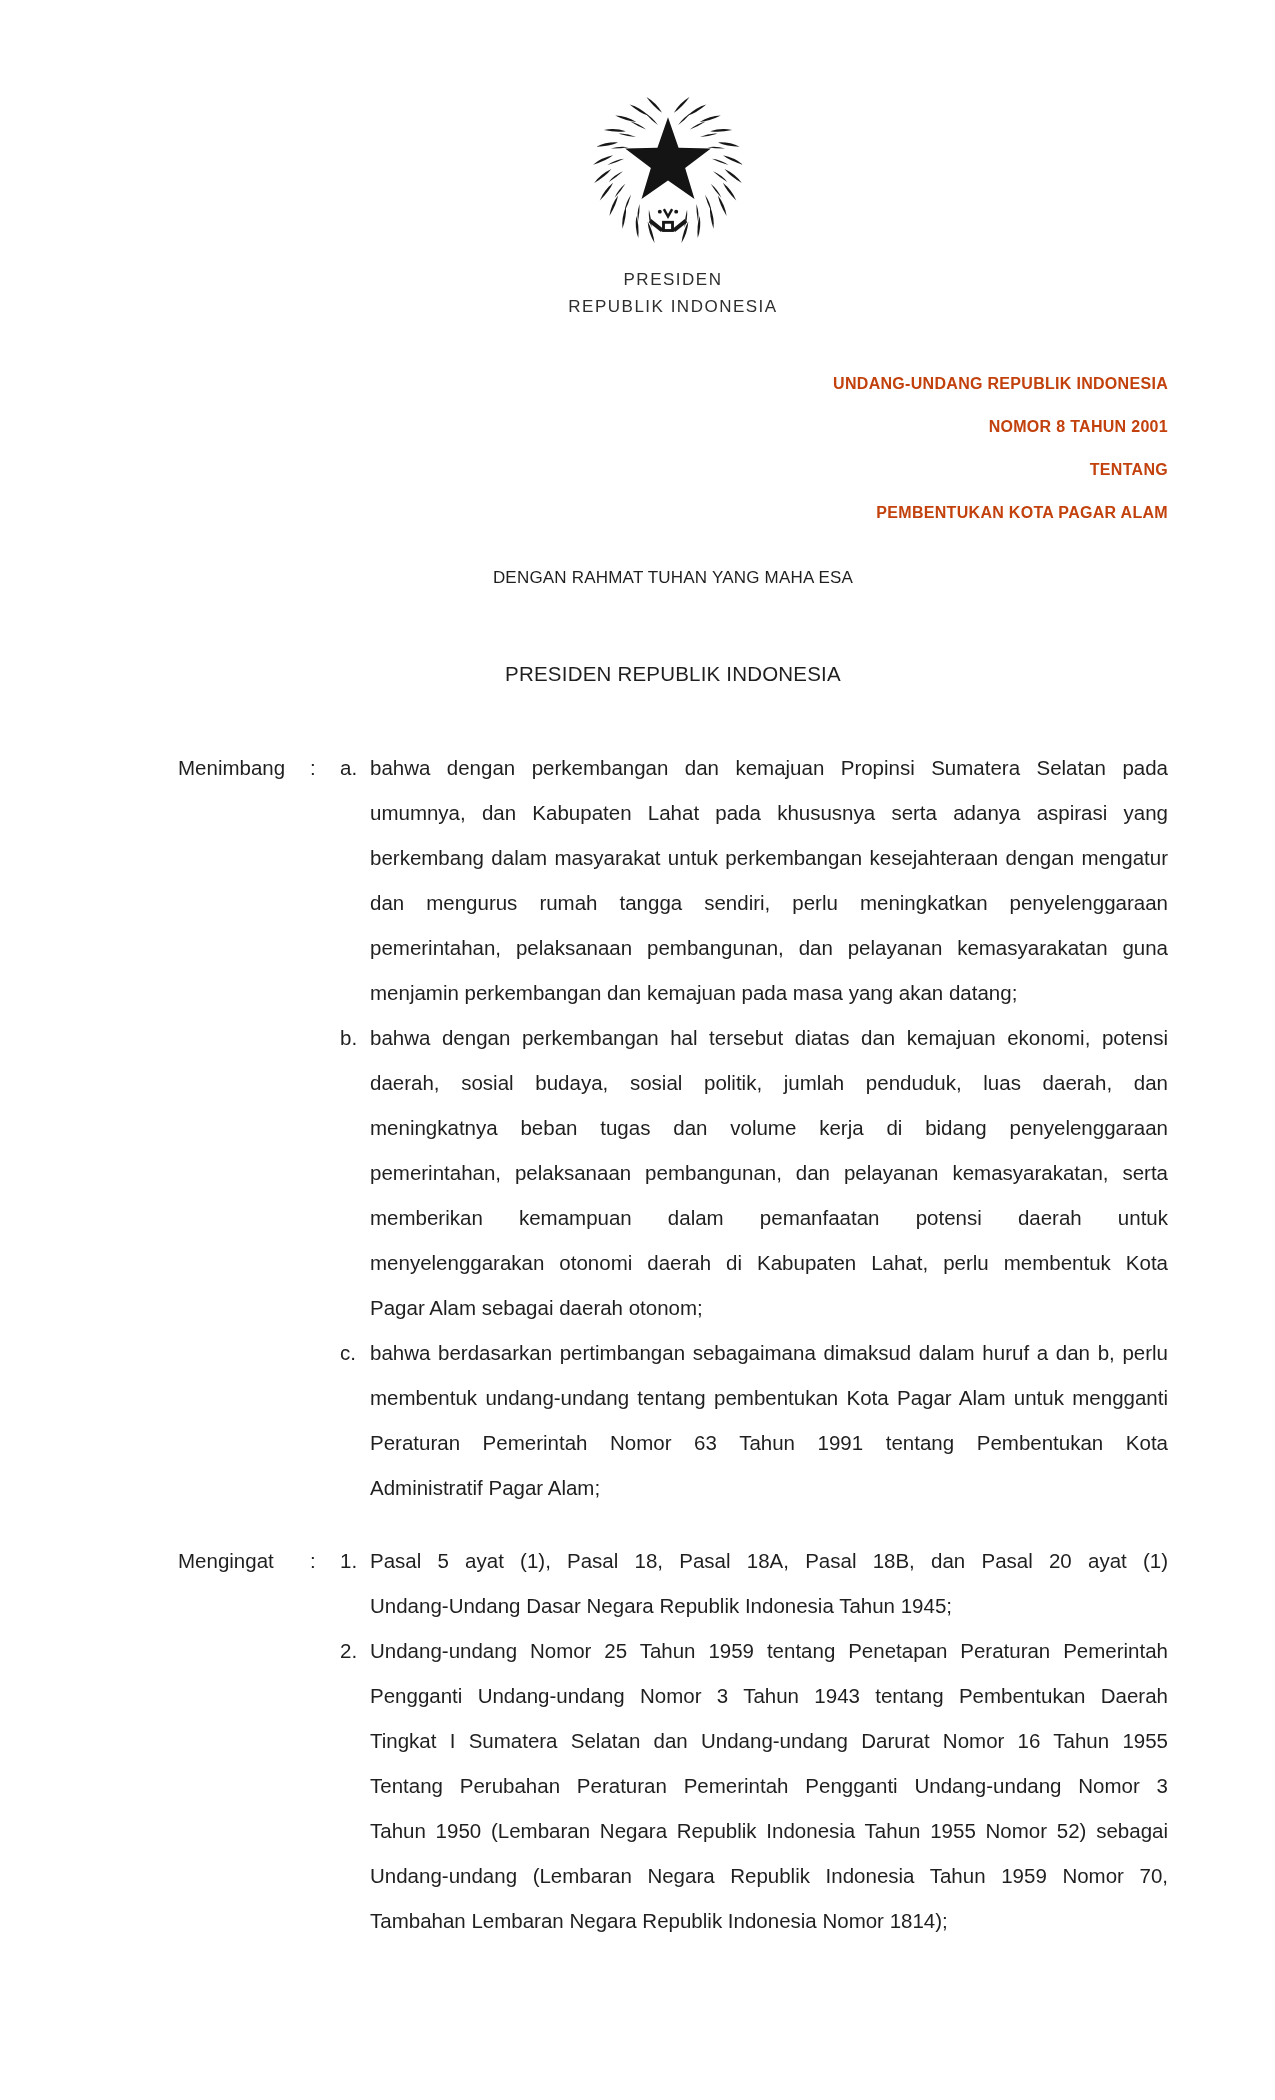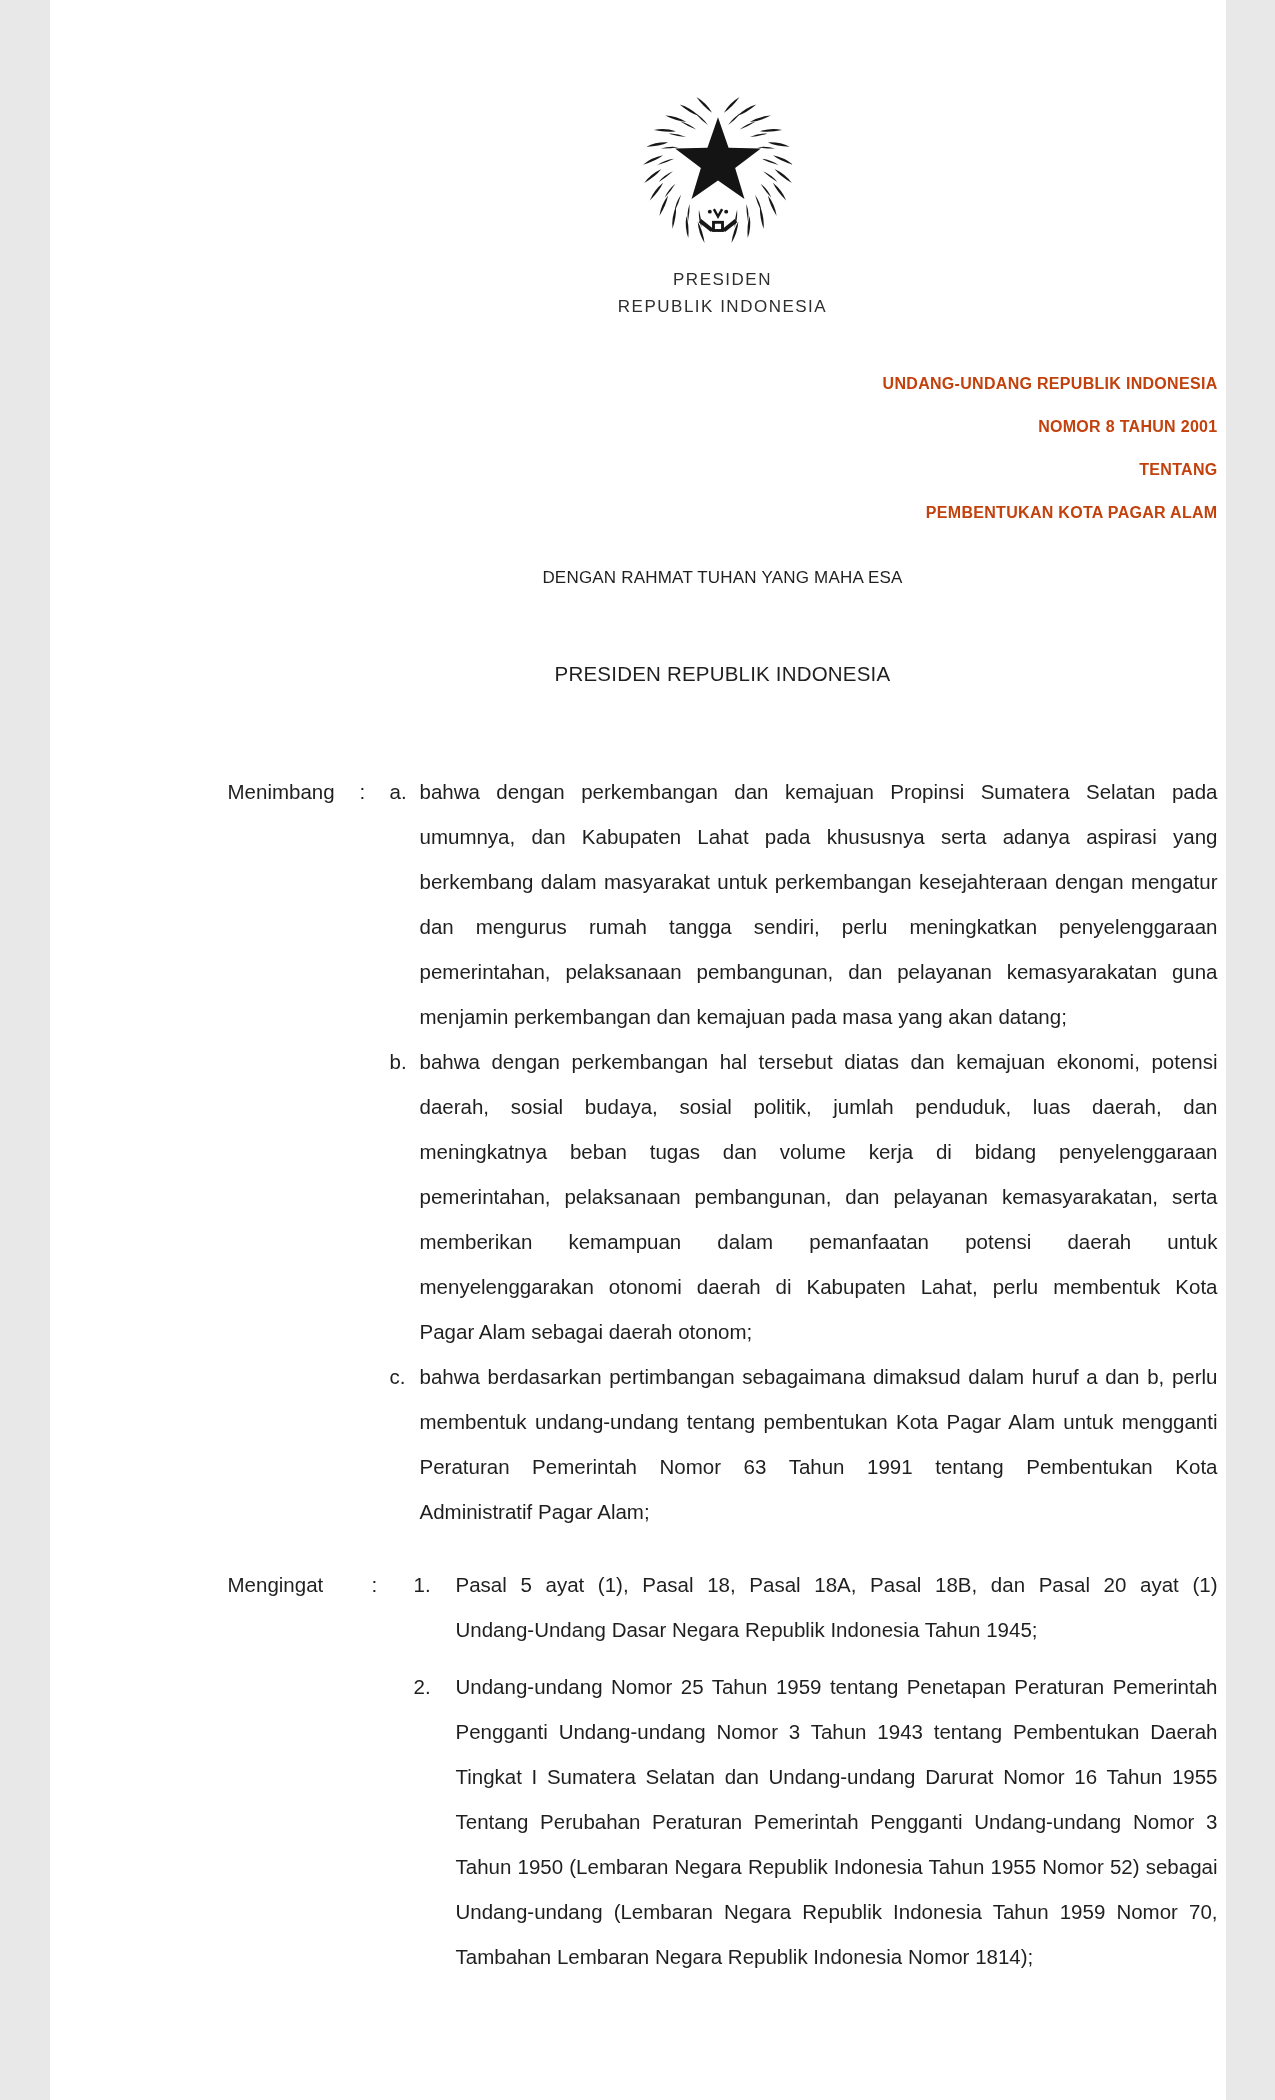--- a/index.html
+++ b/index.html
@@ -1,18 +1,18 @@
 <!DOCTYPE html>
 <html><head>
 <meta charset="utf-8">
 <style>
   html,body{margin:0;padding:0;background:#e8e8e8;}
   .page{
     position:relative;
-    width:1176px;height:2100px;
+    width:1275px;height:2100px;
     margin:0 auto;
     background:#ffffff;
     font-family:"Liberation Sans", sans-serif;
     color:#1f1f1f;
     overflow:hidden;
   }
   .emblem{
     position:absolute;left:586px;top:84px;width:164px;height:170px;
   }
   .emblem svg{width:100%;height:100%;}
@@ -32,27 +32,27 @@
   .title-line{line-height:43px;letter-spacing:0.3px;}
   .motto{
     position:absolute;left:178px;top:568px;width:990px;
     text-align:center;font-size:17px;color:#1f1f1f;letter-spacing:0.2px;
   }
   .authority{
     position:absolute;left:178px;top:662px;width:990px;
     text-align:center;font-size:20.5px;color:#1f1f1f;letter-spacing:0.2px;
   }
   .sections{
-    position:absolute;left:178px;top:769px;width:990px;
+    position:absolute;left:178px;top:745px;width:990px;
   }
   .section{
     display:grid;
     grid-template-columns:132px 30px 30px 1fr;
   }
-  .section + .section{margin-top:28px;gap:12px;}
+  .section + .section{margin-top:28px;}
   .cell{
     font-size:20.5px;line-height:45px;color:#1f1f1f;
   }
   .jline{
     text-align:justify;
     text-align-last:justify;
     white-space:nowrap;
   }
   .jline.last{
     text-align-last:left;

